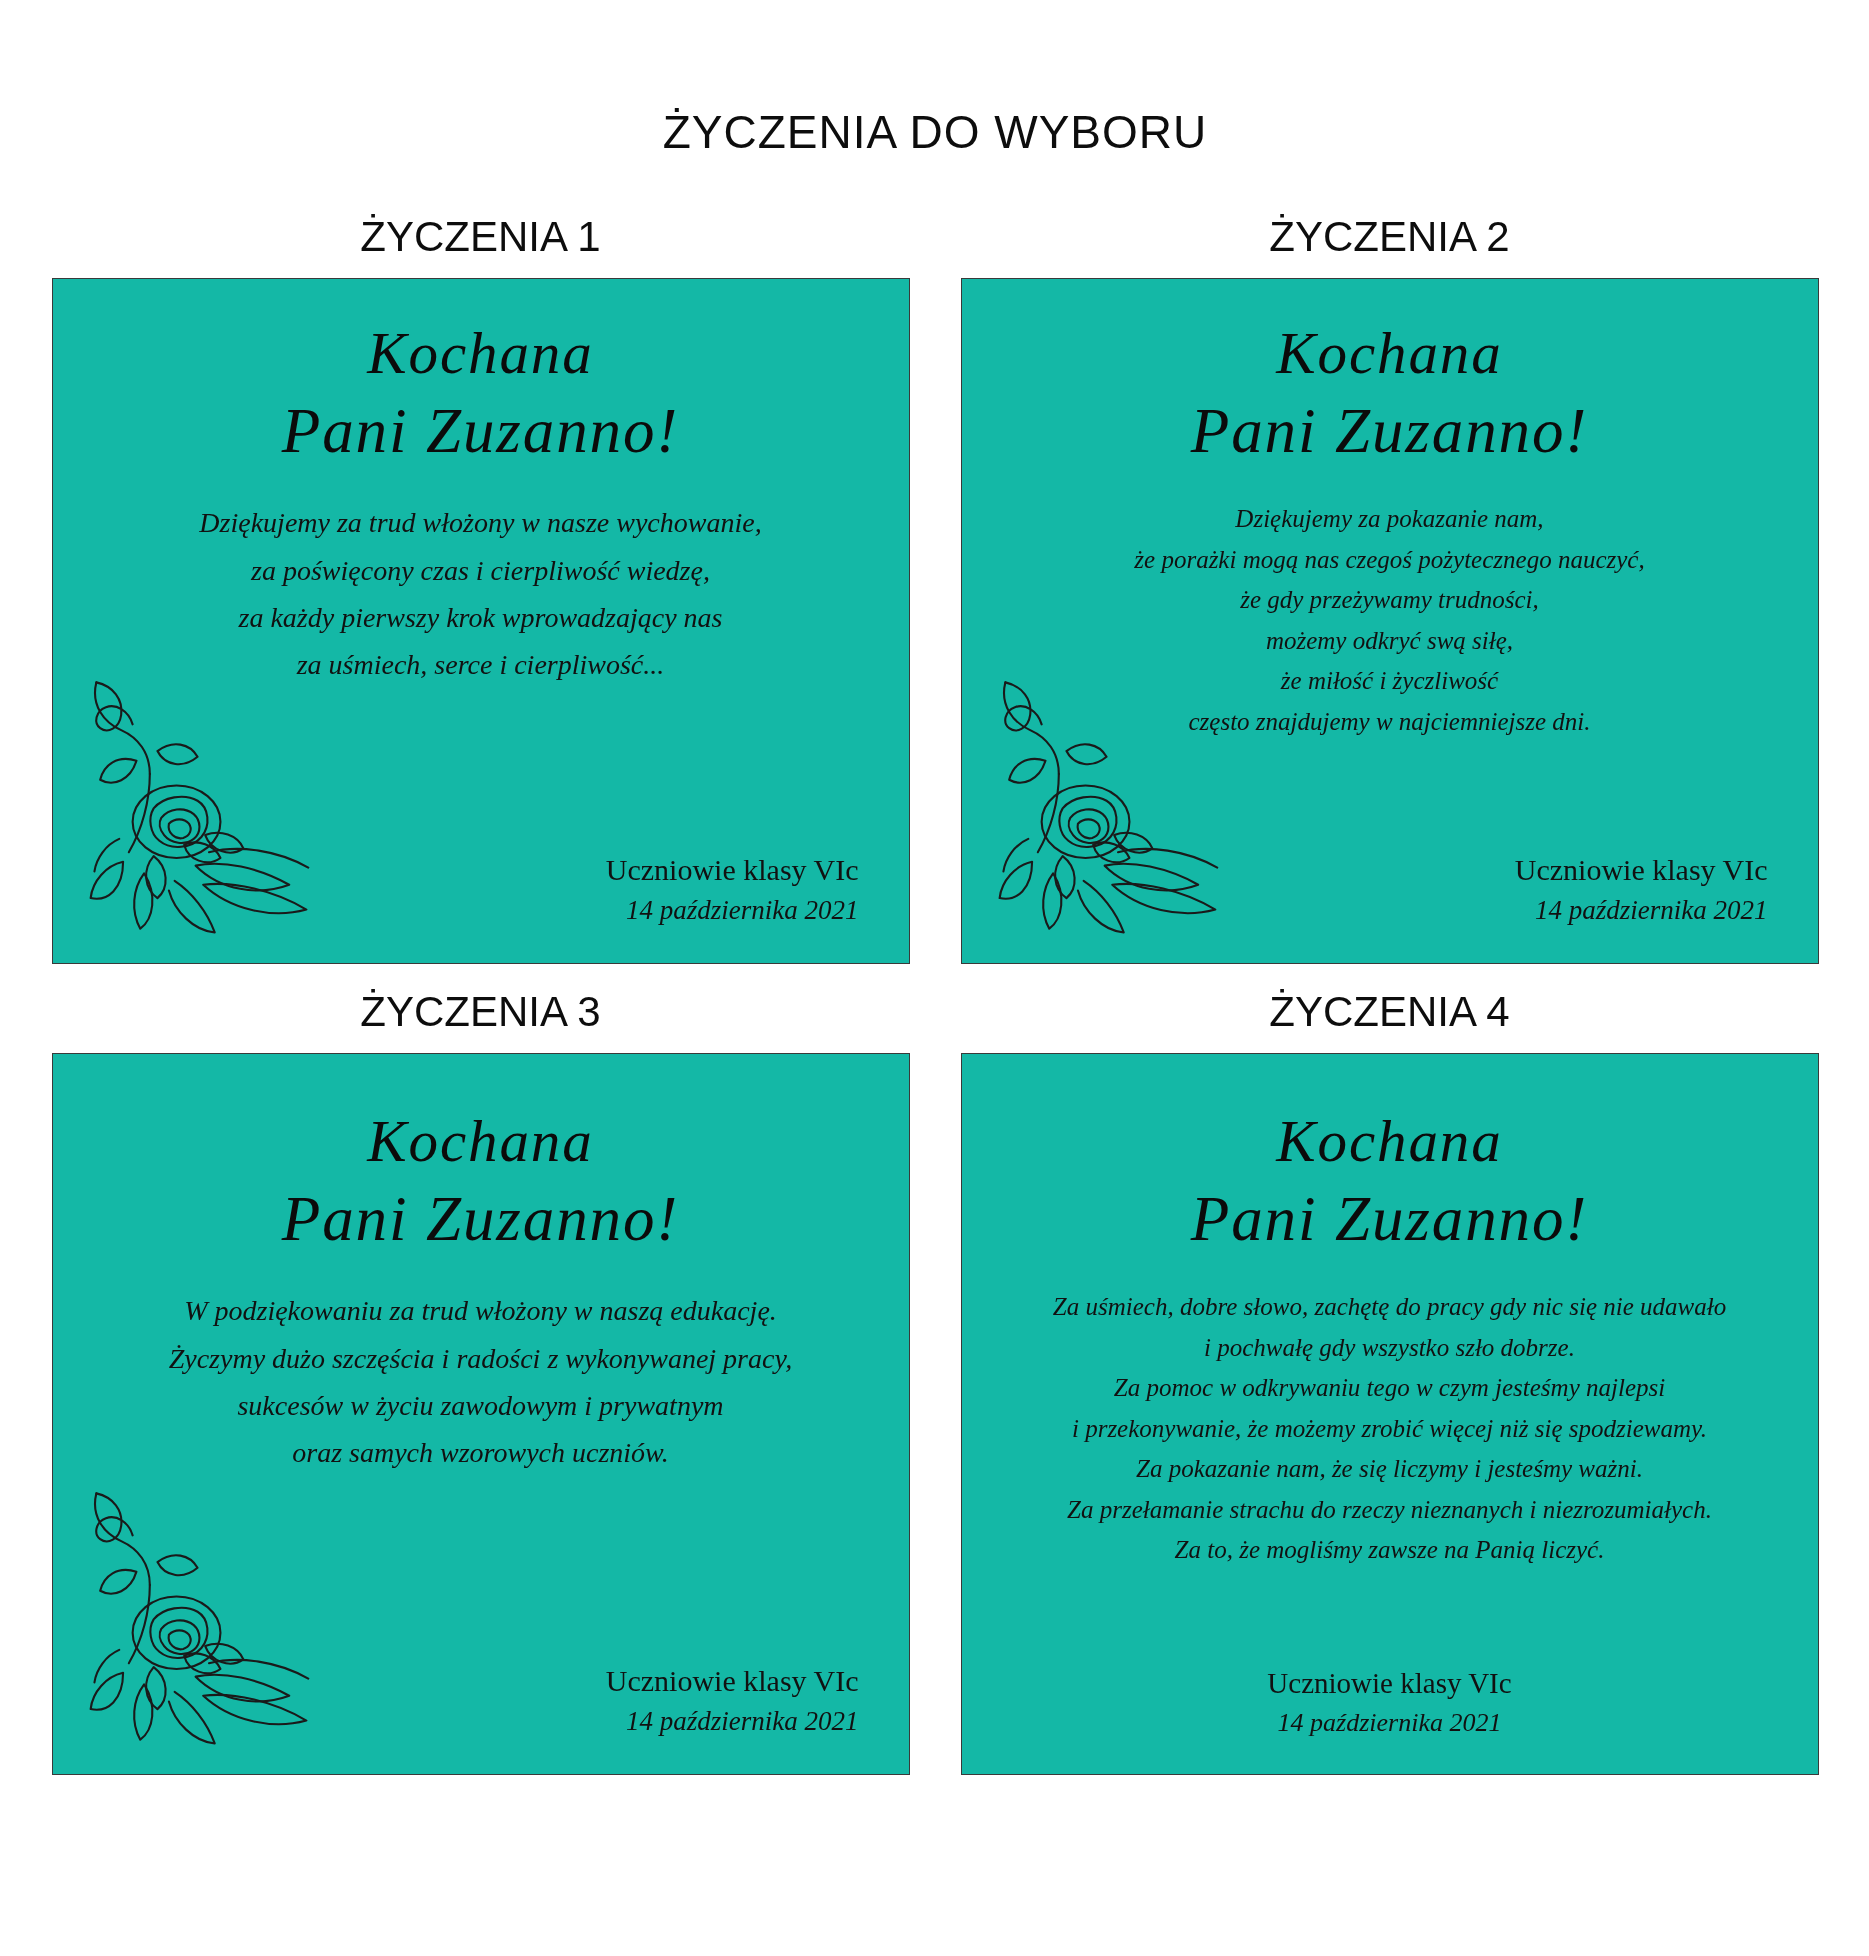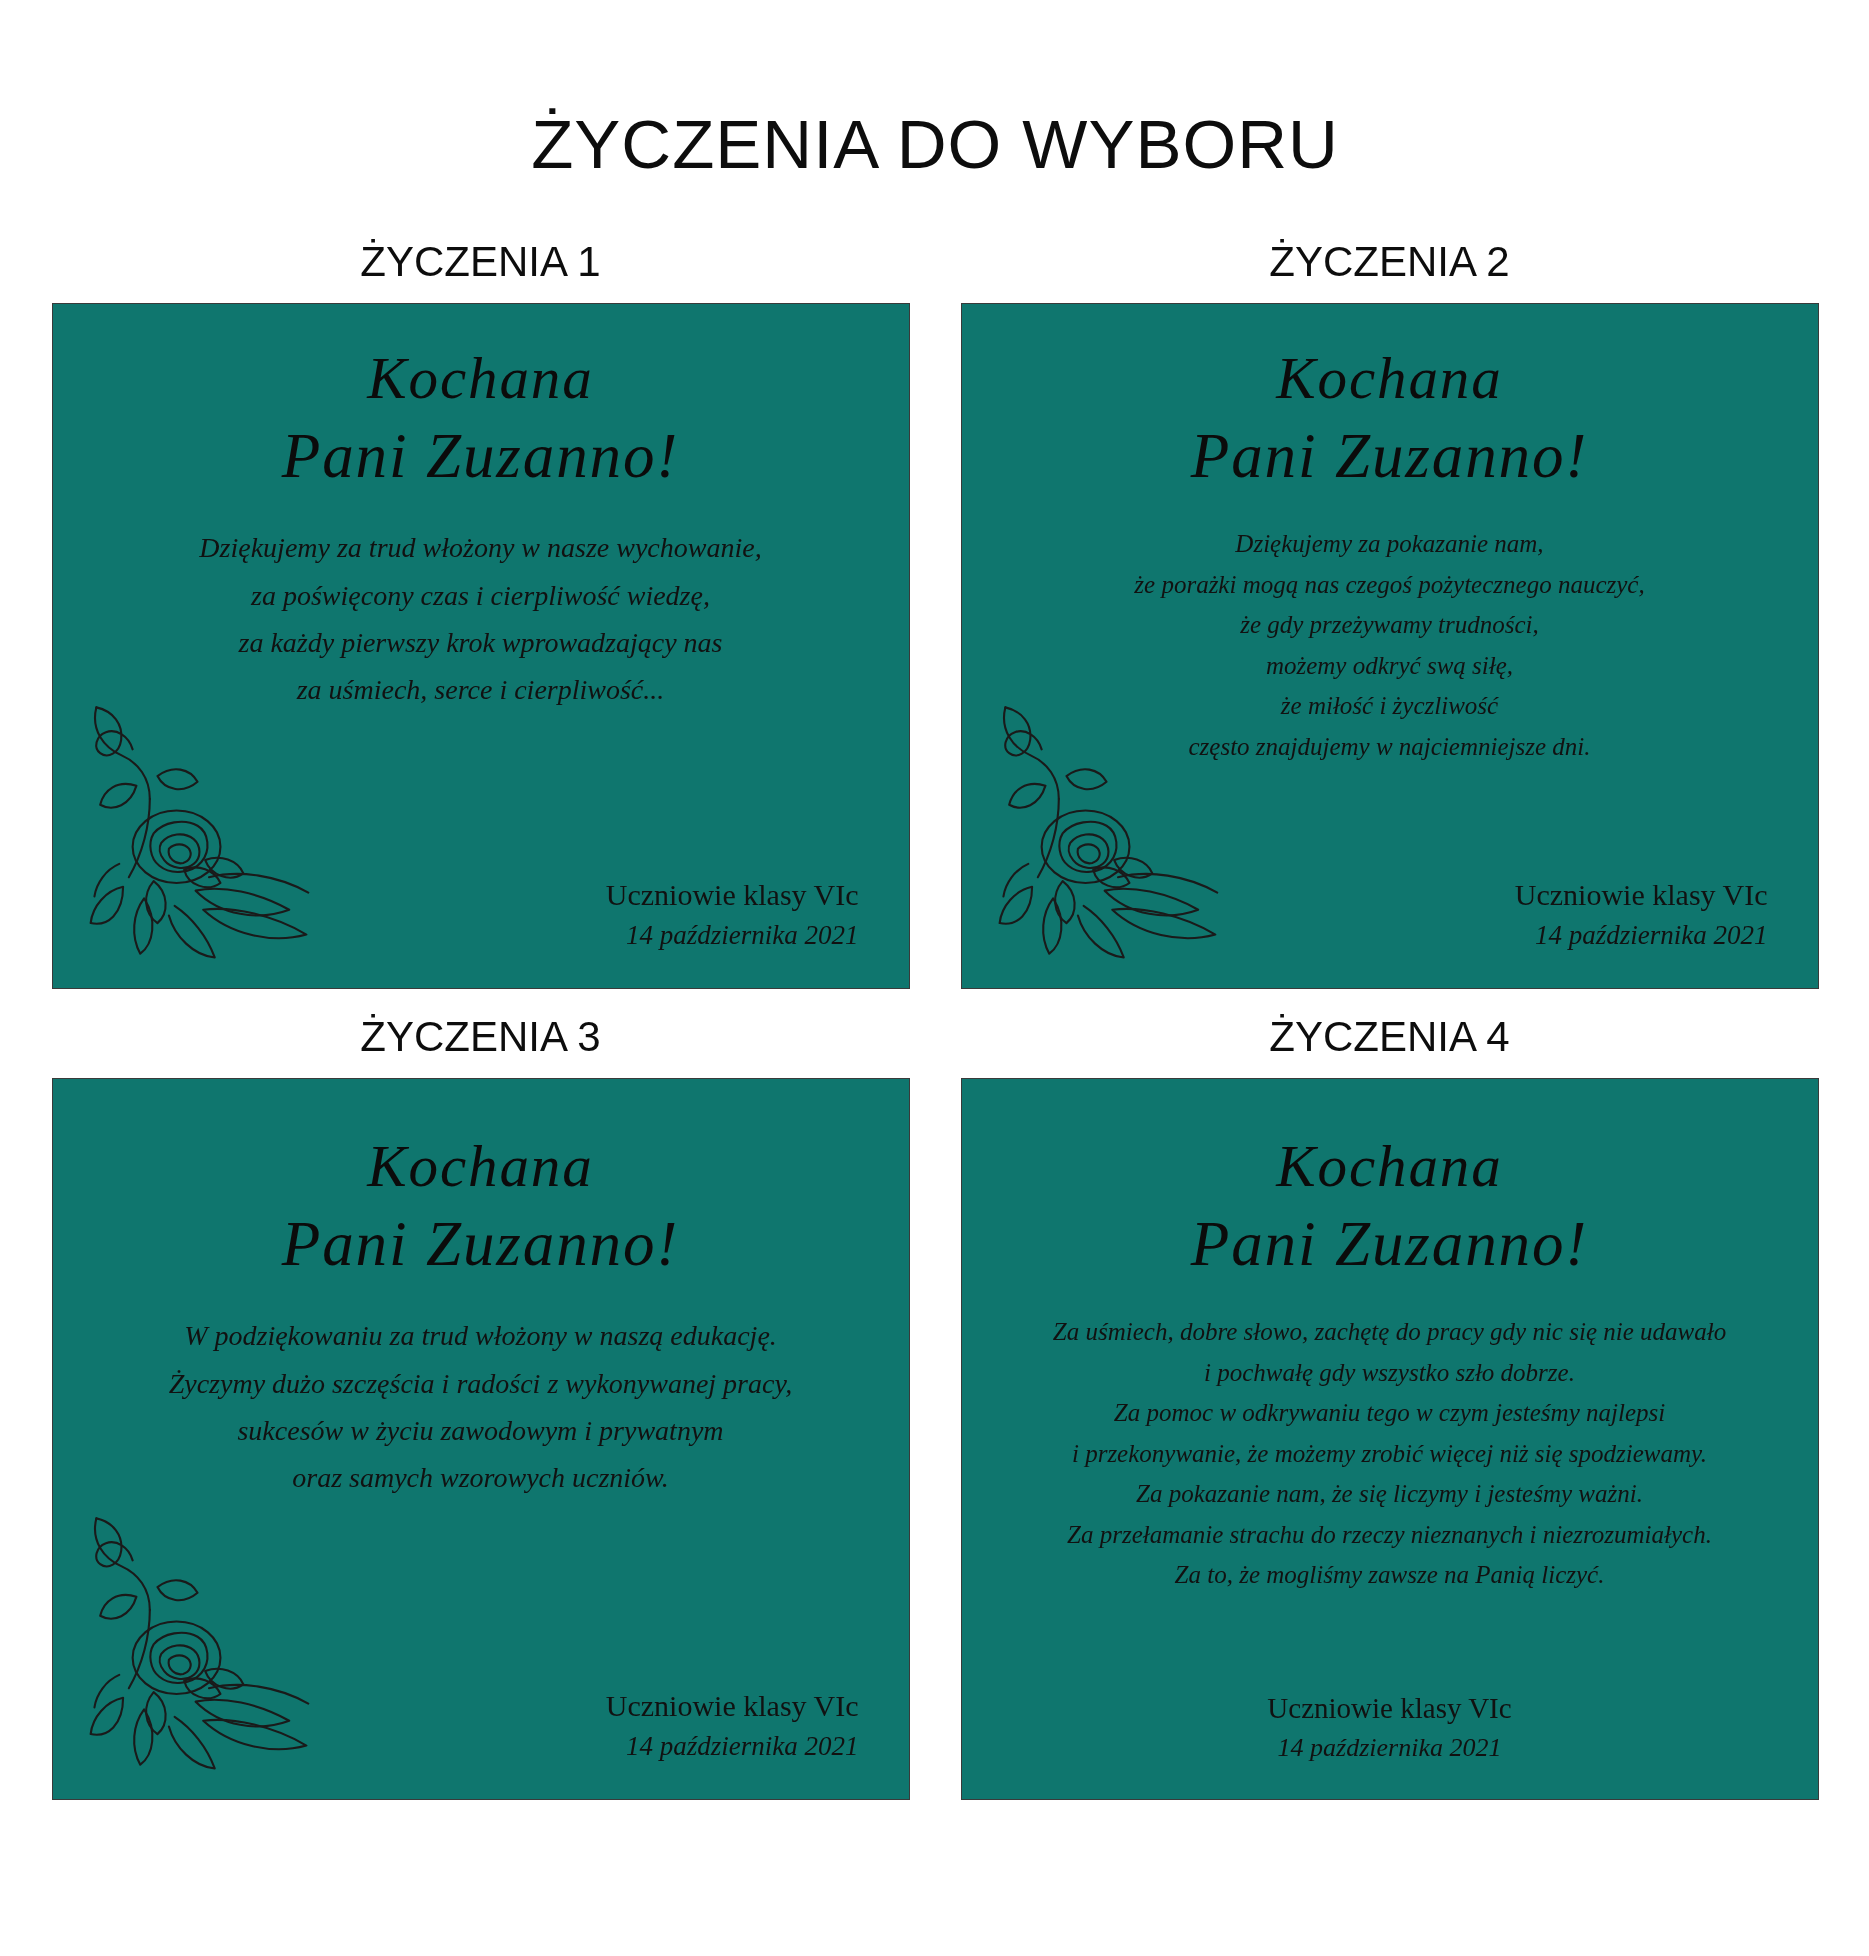--- a/index.html
+++ b/index.html
@@ -17,21 +17,21 @@
   .page {
     width: 1870px;
     height: 1957px;
     position: relative;
     box-sizing: border-box;
     padding: 0 38px;
   }
   .main-title {
     text-align: center;
     font-family: "Liberation Sans", sans-serif;
-    font-size: 69px;
+    font-size: 46px;
     font-weight: 400;
     letter-spacing: 1px;
     margin: 105px 0 0 0;
     color: #0d0d0d;
   }
   .grid {
     margin-top: 54px;
     display: grid;
     grid-template-columns: 1fr 1fr;
     grid-template-rows: auto auto;
@@ -49,21 +49,21 @@
     font-size: 42px;
     font-weight: 400;
     text-align: center;
     margin: 0 0 17px 0;
     color: #0d0d0d;
   }
   .card {
     position: relative;
     width: 858px;
     border: 1.9px solid #3a3a3a;
-    background: #0f766e;
+    background: #14b8a6;
     box-sizing: border-box;
     overflow: hidden;
   }
   .card.h1 { height: 686px; }
   .card.h2 { height: 722px; }
   .card-inner {
     position: relative;
     z-index: 2;
     height: 100%;
     box-sizing: border-box;

